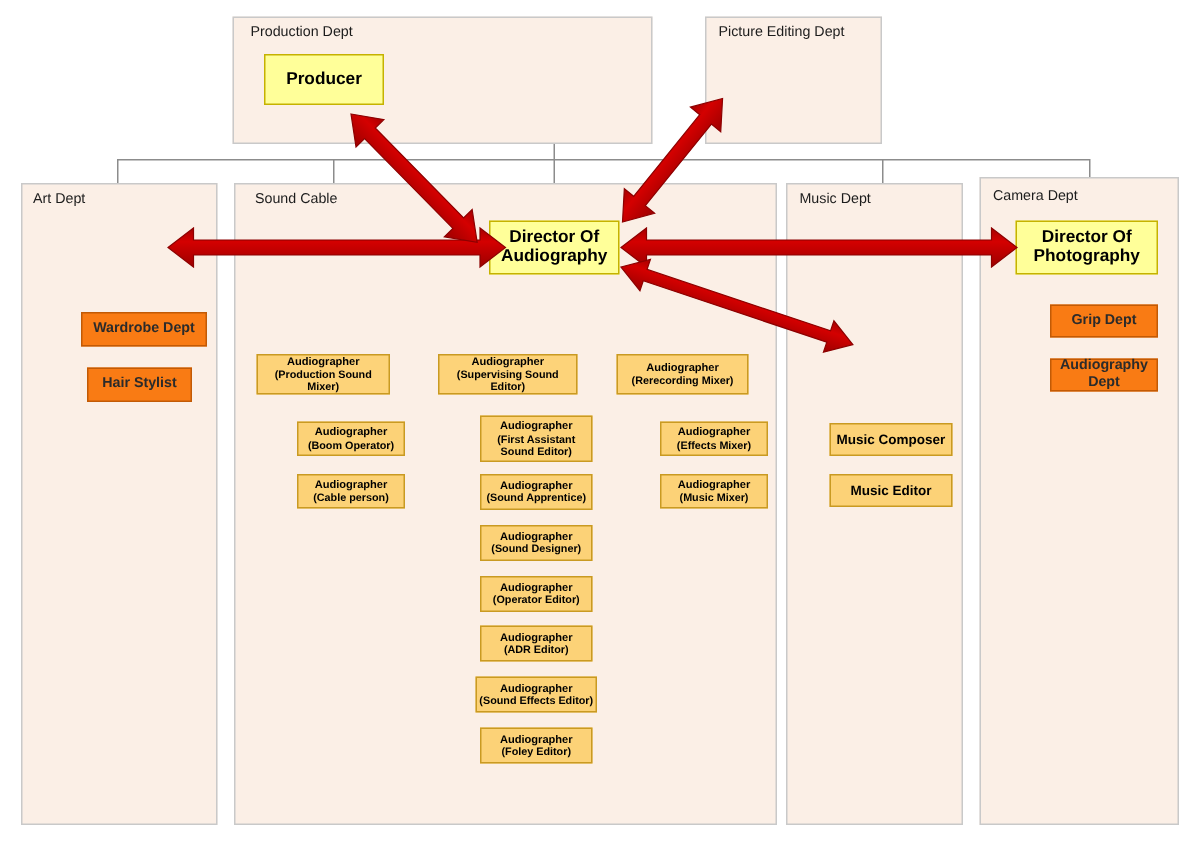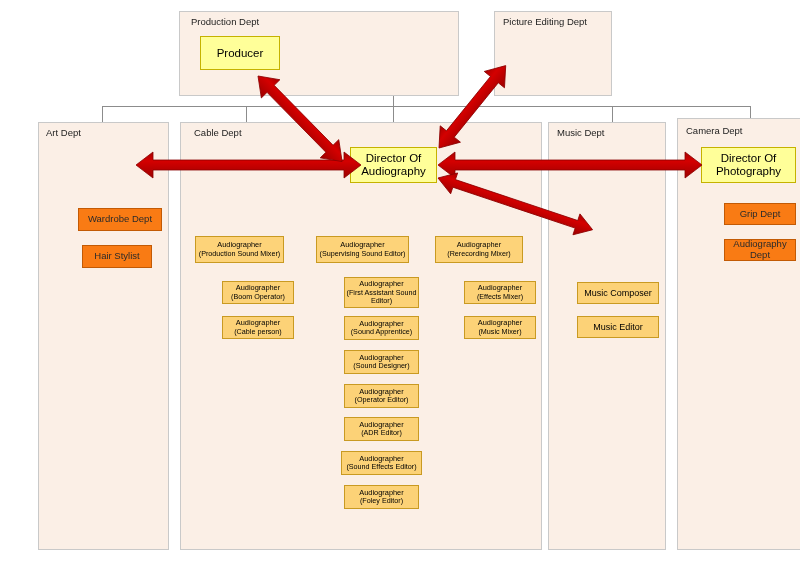--- a/index.html
+++ b/index.html
@@ -2,21 +2,21 @@
 <html><head>
 <meta charset="utf-8">
 <style>
   html,body{margin:0;padding:0;}
   body{
     width:800px;height:563px;
     background:#ffffff;
     font-family:"Liberation Sans", sans-serif;
     overflow:hidden;
   }
-  #stage{position:relative;width:644px;height:563px;margin-left:24px;}
+  #stage{position:relative;width:644px;height:563px;}
 
   
   .dept{
     position:absolute;
     background:#fbefe6;
     border:1px solid #c9c9c9;
     box-sizing:border-box;
   }
   .dept-label{
     position:absolute;
@@ -29,20 +29,21 @@
   .node{
     position:absolute;
     box-sizing:border-box;
     display:flex;
     flex-direction:column;
     align-items:center;
     justify-content:center;
     text-align:center;
     line-height:1.12;
     color:#000;
+    font-weight:bold;
   }
   .node.yellow{
     background:#ffff99;
     border:1px solid #c5b200;
     font-size:11.5px;
   }
   .node.orange{
     background:#f97b14;
     border:1px solid #c25a05;
     font-size:9.5px;
@@ -121,21 +122,21 @@
   <div class="dept" style="left:155px;top:11px;width:280px;height:85px;"></div>
   <div class="dept-label" style="left:167px;top:16px;">Production Dept</div>
 
   <div class="dept" style="left:470px;top:11px;width:118px;height:85px;"></div>
   <div class="dept-label" style="left:479px;top:16px;">Picture Editing Dept</div>
 
   <div class="dept" style="left:14px;top:122px;width:131px;height:428px;"></div>
   <div class="dept-label" style="left:22px;top:127px;">Art Dept</div>
 
   <div class="dept" style="left:156px;top:122px;width:362px;height:428px;"></div>
-  <div class="dept-label" style="left:170px;top:127px;">Cable Dept</div>
+  <div class="dept-label" style="left:170px;top:127px;">Sound Cable</div>
 
   <div class="dept" style="left:524px;top:122px;width:118px;height:428px;"></div>
   <div class="dept-label" style="left:533px;top:127px;">Music Dept</div>
 
   <div class="dept" style="left:653px;top:118px;width:133px;height:432px;"></div>
   <div class="dept-label" style="left:662px;top:125px;">Camera Dept</div>
 
   <div class="node yellow" style="left:176px;top:36px;width:80px;height:34px;">
     <span>Producer</span>
   </div>

